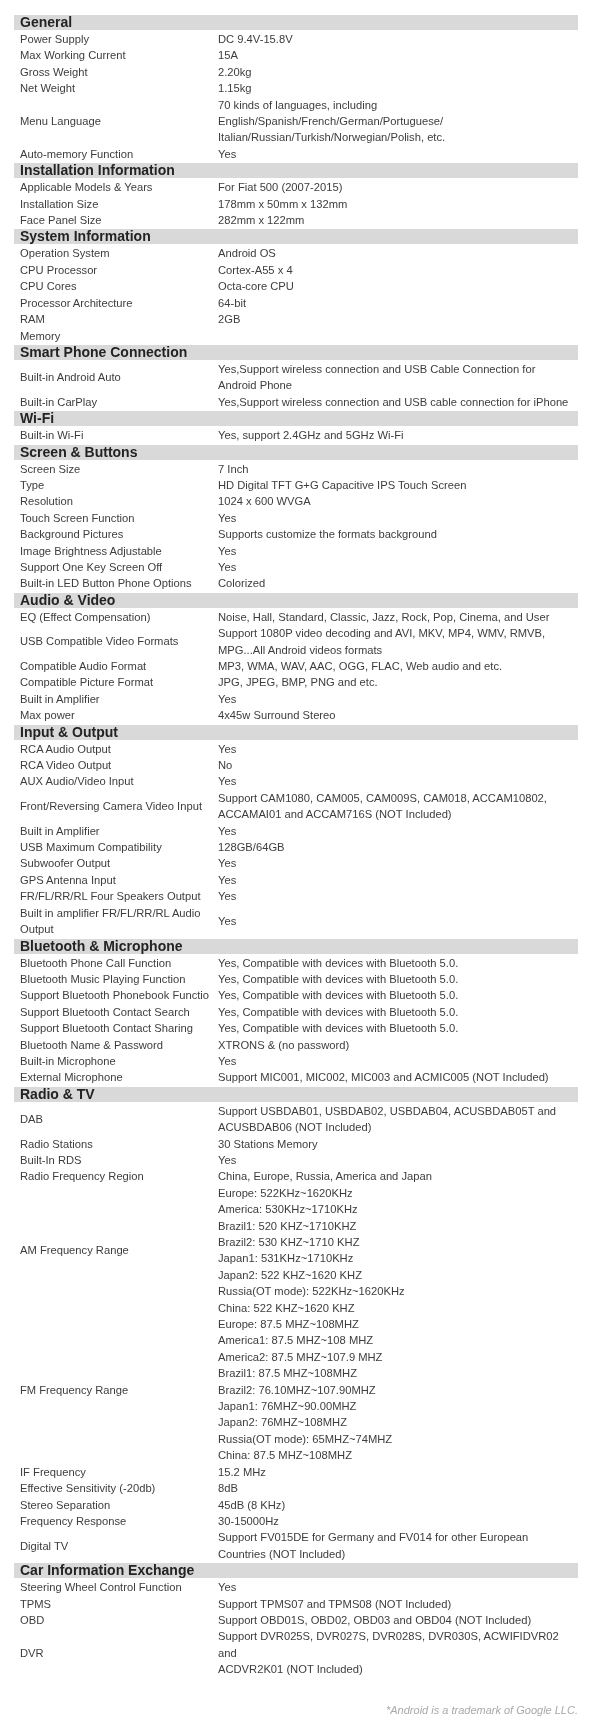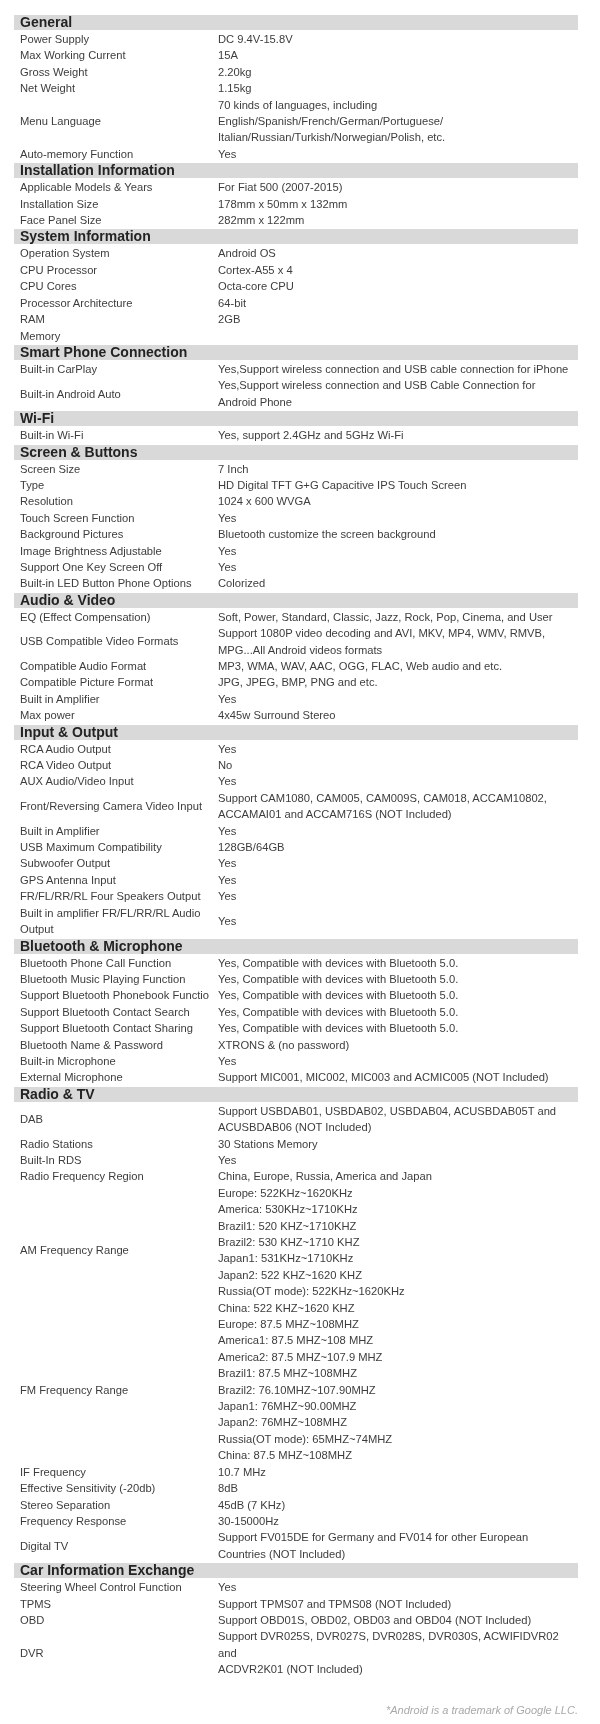--- a/index.html
+++ b/index.html
@@ -114,28 +114,28 @@
           <div class="label">RAM</div>
           <div class="value">2GB</div>
         </div>
         <div class="row">
           <div class="label">Memory</div>
         </div>
       </section>
       <section>
         <div class="bar">Smart Phone Connection</div>
         <div class="row">
-          <div class="label">Built-in CarPlay</div>
-          <div class="value">Yes,Support wireless connection and USB cable connection for iPhone</div>
-        </div>
-        <div class="row">
           <div class="label">Built-in Android Auto</div>
           <div class="value">Yes,Support wireless connection and USB Cable Connection for
 Android Phone</div>
         </div>
+        <div class="row">
+          <div class="label">Built-in CarPlay</div>
+          <div class="value">Yes,Support wireless connection and USB cable connection for iPhone</div>
+        </div>
       </section>
       <section>
         <div class="bar">Wi-Fi</div>
         <div class="row">
           <div class="label">Built-in Wi-Fi</div>
           <div class="value">Yes, support 2.4GHz and 5GHz Wi-Fi</div>
         </div>
       </section>
       <section>
         <div class="bar">Screen &amp; Buttons</div>
@@ -150,40 +150,40 @@
         <div class="row">
           <div class="label">Resolution</div>
           <div class="value">1024 x 600 WVGA</div>
         </div>
         <div class="row">
           <div class="label">Touch Screen Function</div>
           <div class="value">Yes</div>
         </div>
         <div class="row">
           <div class="label">Background Pictures</div>
-          <div class="value">Bluetooth customize the screen background</div>
+          <div class="value">Supports customize the formats background</div>
         </div>
         <div class="row">
           <div class="label">Image Brightness Adjustable</div>
           <div class="value">Yes</div>
         </div>
         <div class="row">
           <div class="label">Support One Key Screen Off</div>
           <div class="value">Yes</div>
         </div>
         <div class="row">
           <div class="label">Built-in LED Button Phone Options</div>
           <div class="value">Colorized</div>
         </div>
       </section>
       <section>
         <div class="bar">Audio &amp; Video</div>
         <div class="row">
           <div class="label">EQ (Effect Compensation)</div>
-          <div class="value">Soft, Power, Standard, Classic, Jazz, Rock, Pop, Cinema, and User</div>
+          <div class="value">Noise, Hall, Standard, Classic, Jazz, Rock, Pop, Cinema, and User</div>
         </div>
         <div class="row">
           <div class="label">USB Compatible Video Formats</div>
           <div class="value">Support 1080P video decoding and AVI, MKV, MP4, WMV, RMVB,
 MPG...All Android videos formats</div>
         </div>
         <div class="row">
           <div class="label">Compatible Audio Format</div>
           <div class="value">MP3, WMA, WAV, AAC, OGG, FLAC, Web audio and etc.</div>
         </div>
@@ -316,29 +316,29 @@
 America2: 87.5 MHZ~107.9 MHZ
 Brazil1: 87.5 MHZ~108MHZ
 Brazil2: 76.10MHZ~107.90MHZ
 Japan1: 76MHZ~90.00MHZ
 Japan2: 76MHZ~108MHZ
 Russia(OT mode): 65MHZ~74MHZ
 China: 87.5 MHZ~108MHZ</div>
         </div>
         <div class="row">
           <div class="label">IF Frequency</div>
-          <div class="value">10.7 MHz</div>
+          <div class="value">15.2 MHz</div>
         </div>
         <div class="row">
           <div class="label">Effective Sensitivity (-20db)</div>
           <div class="value">8dB</div>
         </div>
         <div class="row">
           <div class="label">Stereo Separation</div>
-          <div class="value">45dB (7 KHz)</div>
+          <div class="value">45dB (8 KHz)</div>
         </div>
         <div class="row">
           <div class="label">Frequency Response</div>
           <div class="value">30-15000Hz</div>
         </div>
         <div class="row">
           <div class="label">Digital TV</div>
           <div class="value">Support FV015DE for Germany and FV014 for other European
 Countries (NOT Included)</div>
         </div>

